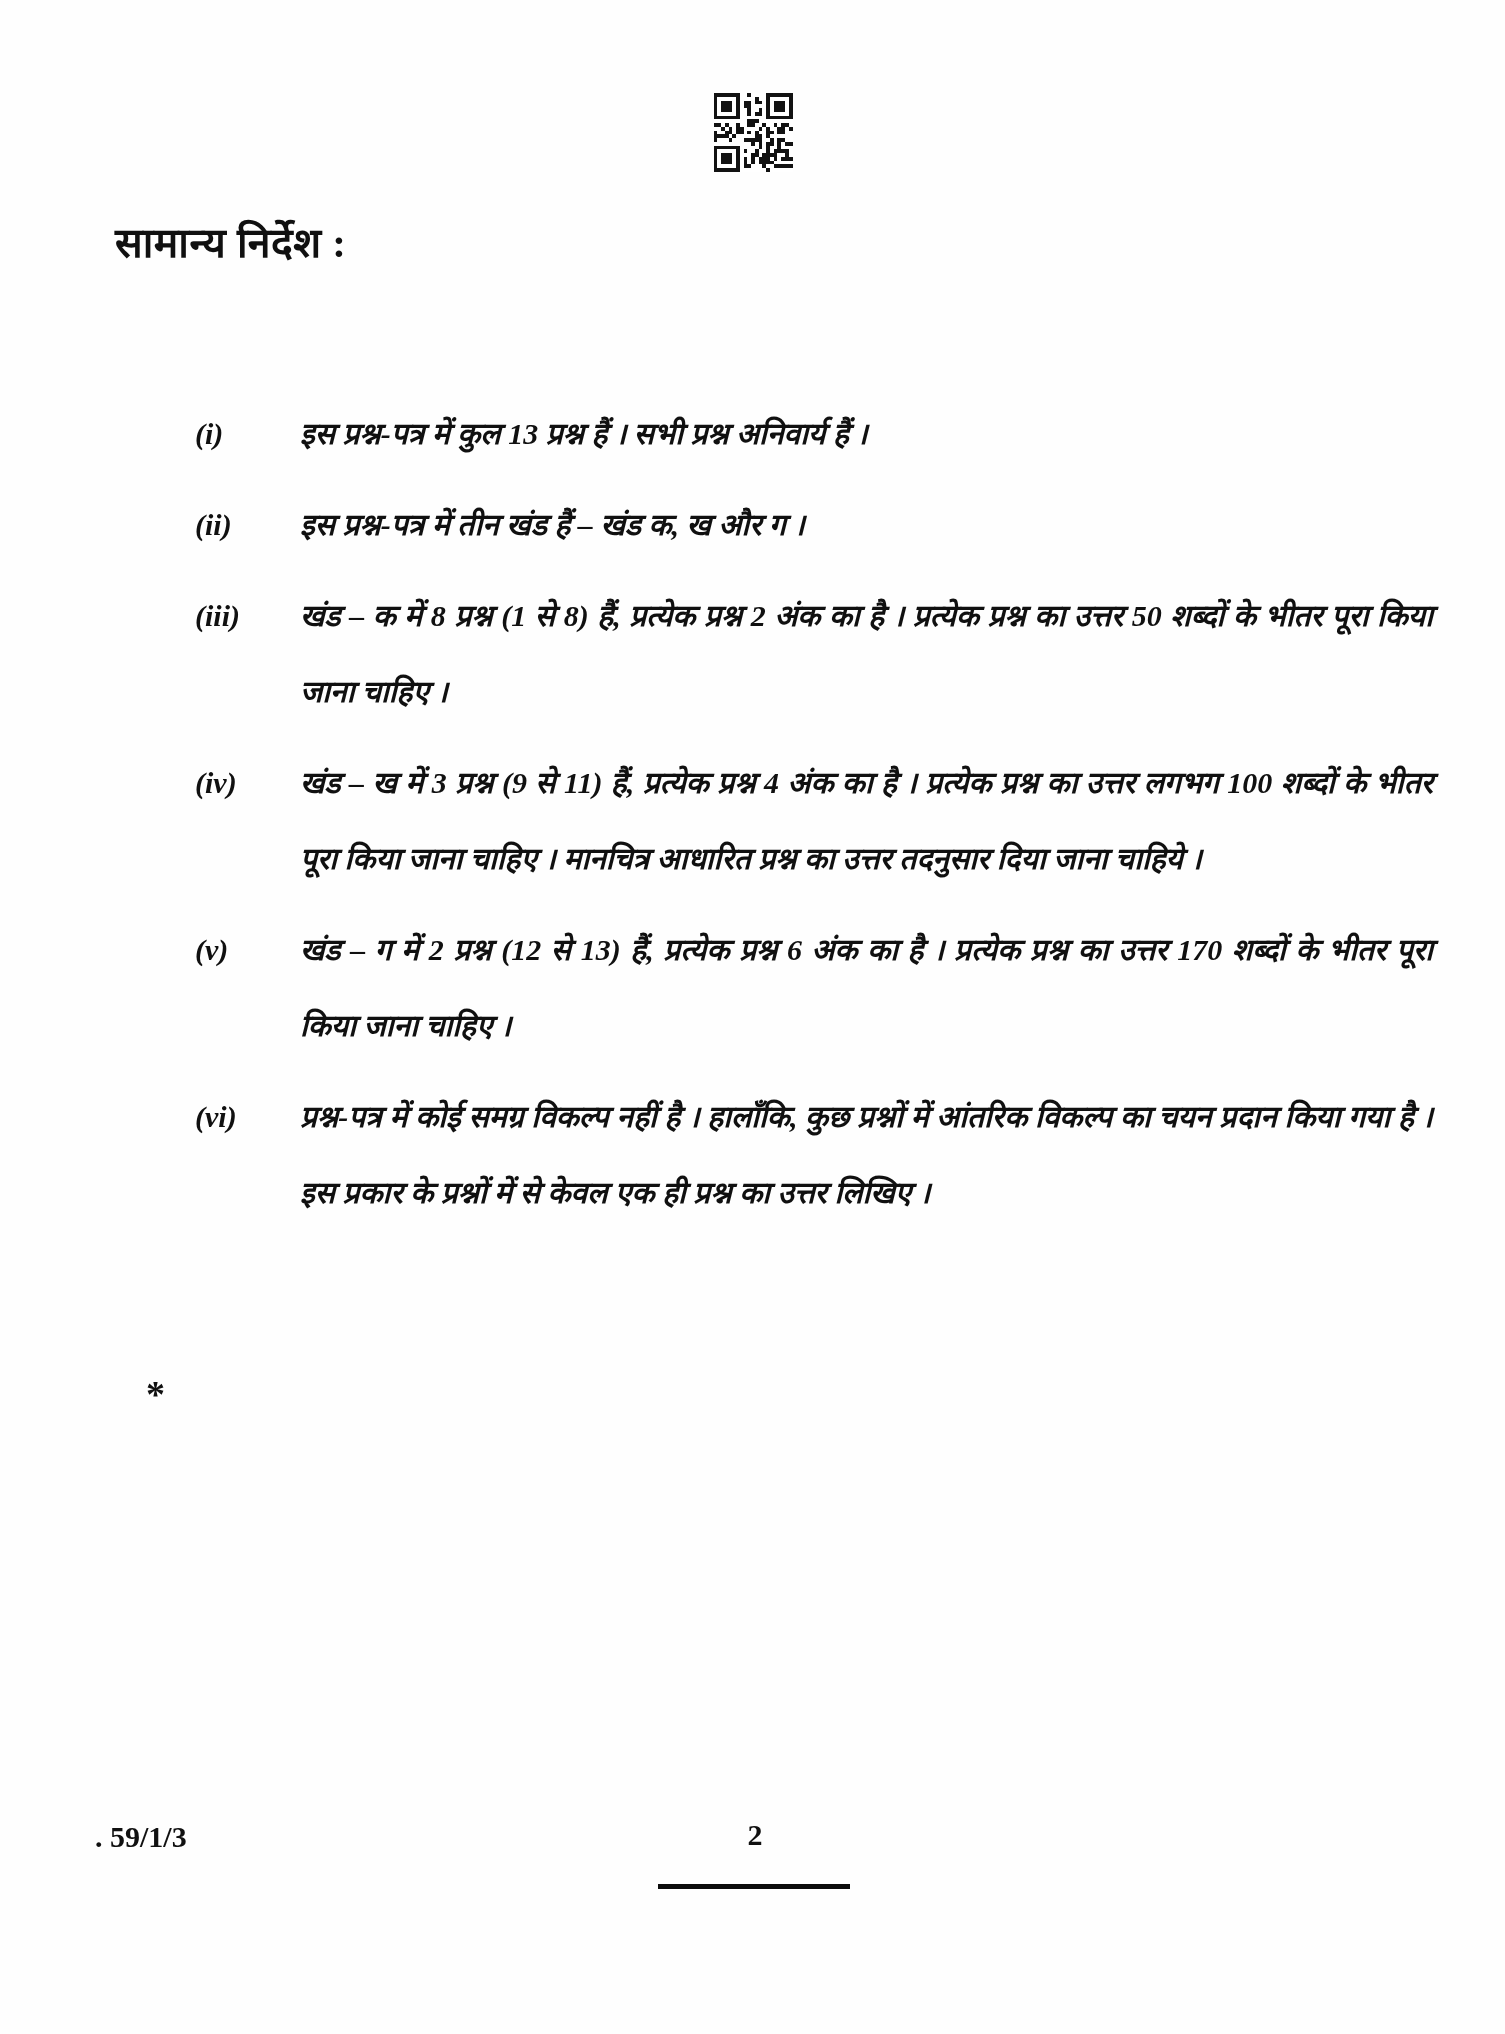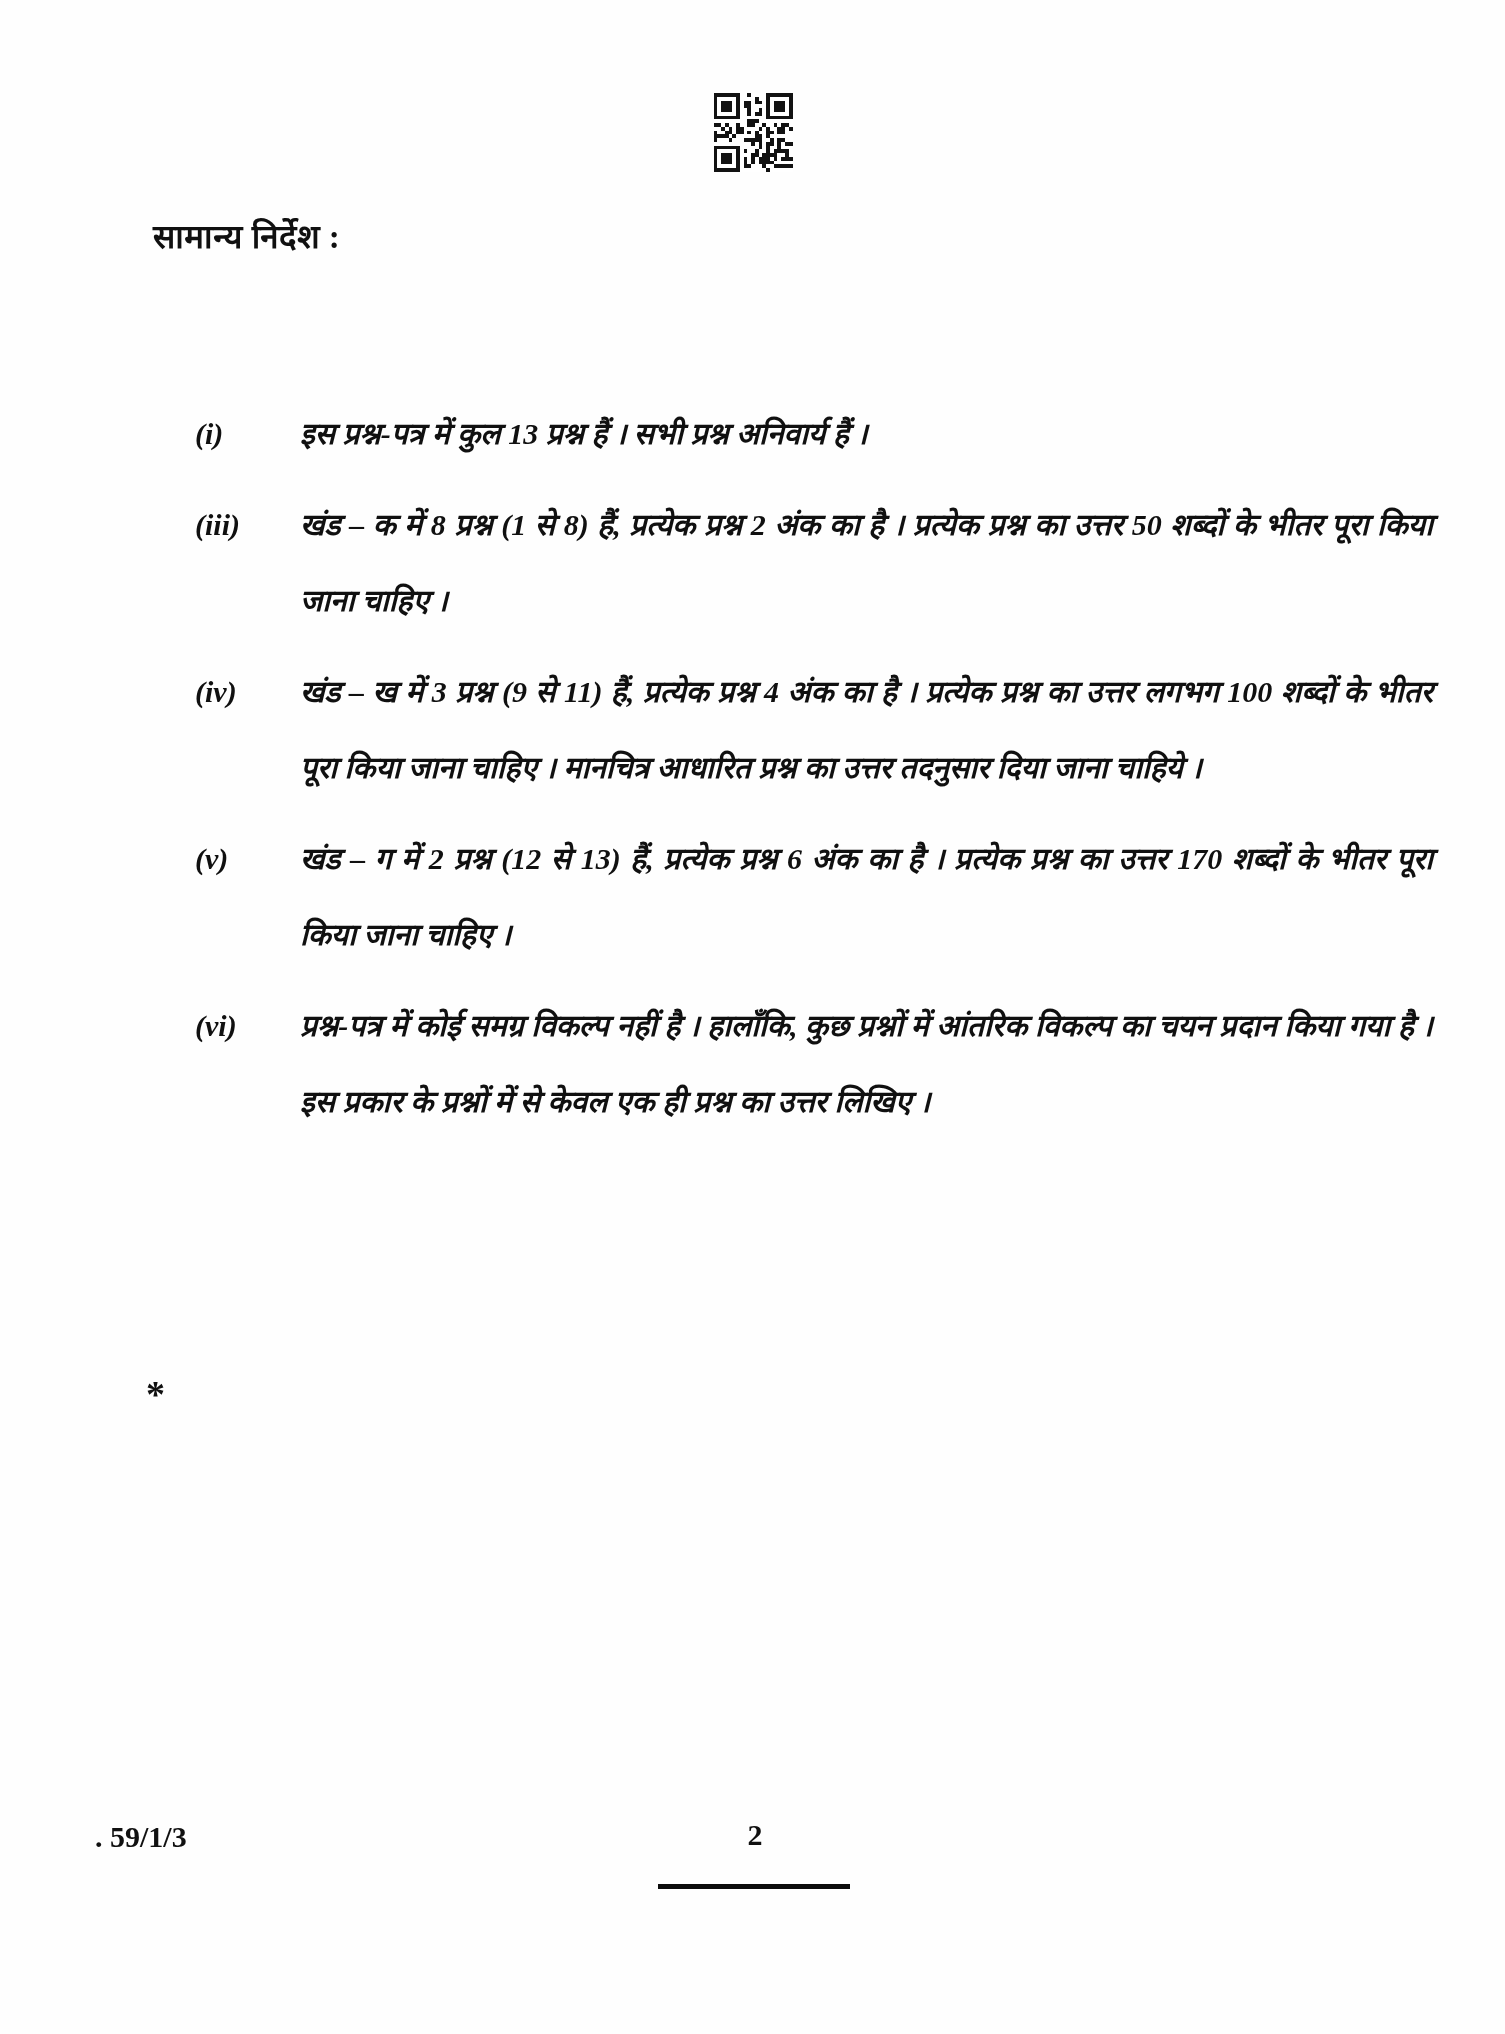--- a/index.html
+++ b/index.html
@@ -18,25 +18,24 @@
     left: 711px;
     top: 93px;
     width: 84px;
     height: 79px;
   }
   .qr svg { width: 100%; height: 100%; }
   .heading {
     position: absolute;
     left: 115px;
     top: 213px;
-    font-size: 33px;
+    font-size: 41px;
     font-weight: bold;
     letter-spacing: 0.5px;
     white-space: nowrap;
-    margin-left: 38px;
   }
   .intro {
     position: absolute;
     left: 115px;
     top: 308px;
     font-size: 33px;
     font-weight: bold;
     white-space: nowrap;
   }
   .instructions {
@@ -243,20 +242,24 @@
   <div class="heading">सामान्य निर्देश :</div>
 
 
   <div class="instructions">
 
     <div class="instr-item">
       <div class="instr-label">(i)</div>
       <div class="instr-text"><span class="seg">इस प्रश्न-पत्र में कुल 13 प्रश्न हैं । </span><span class="seg bold">सभी प्रश्न अनिवार्य हैं ।</span></div>
     </div>
 
+    <div class="instr-item">
+      <div class="instr-label">(ii)</div>
+      <div class="instr-text"><span class="seg">इस प्रश्न-पत्र में तीन खंड हैं – </span><span class="seg bold">खंड क, ख और ग ।</span></div>
+    </div>
 
     <div class="instr-item">
       <div class="instr-label">(iii)</div>
       <div class="instr-text"><span class="seg bold">खंड – क</span><span class="seg"> में 8 प्रश्न (1 से 8) हैं, प्रत्येक प्रश्न 2 अंक का है । प्रत्येक प्रश्न का उत्तर 50 शब्दों के भीतर पूरा किया जाना चाहिए ।</span></div>
     </div>
 
     <div class="instr-item">
       <div class="instr-label">(iv)</div>
       <div class="instr-text"><span class="seg bold">खंड – ख</span><span class="seg"> में 3 प्रश्न (9 से 11) हैं, प्रत्येक प्रश्न 4 अंक का है । प्रत्येक प्रश्न का उत्तर लगभग 100 शब्दों के भीतर पूरा किया जाना चाहिए । मानचित्र आधारित प्रश्न का उत्तर तदनुसार दिया जाना चाहिये ।</span></div>
     </div>

